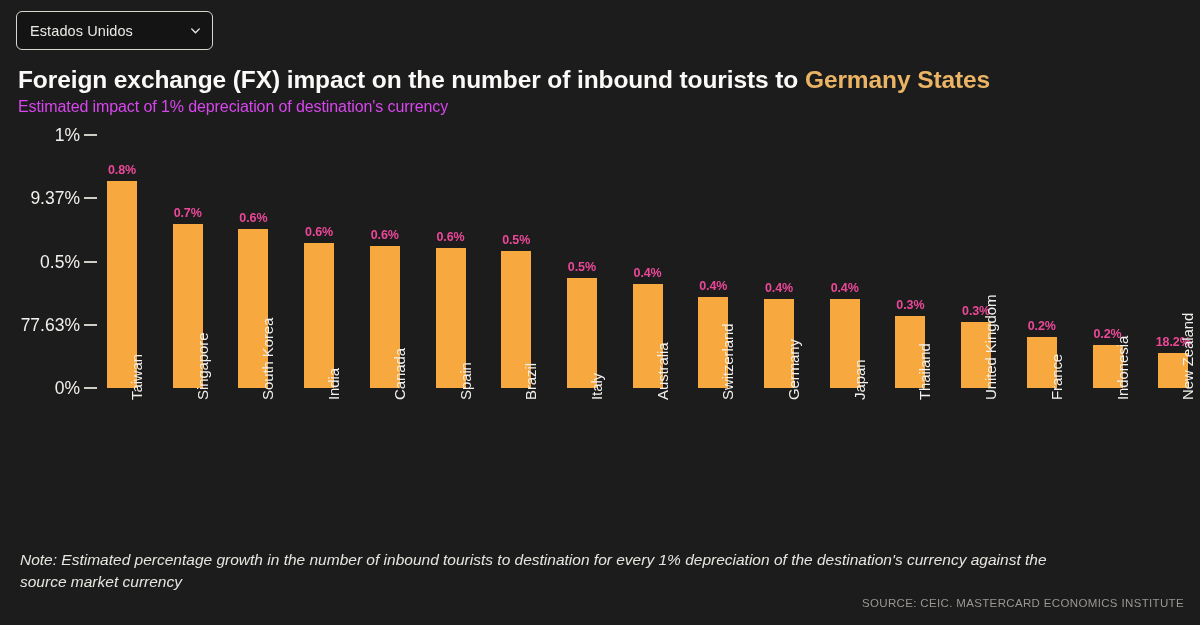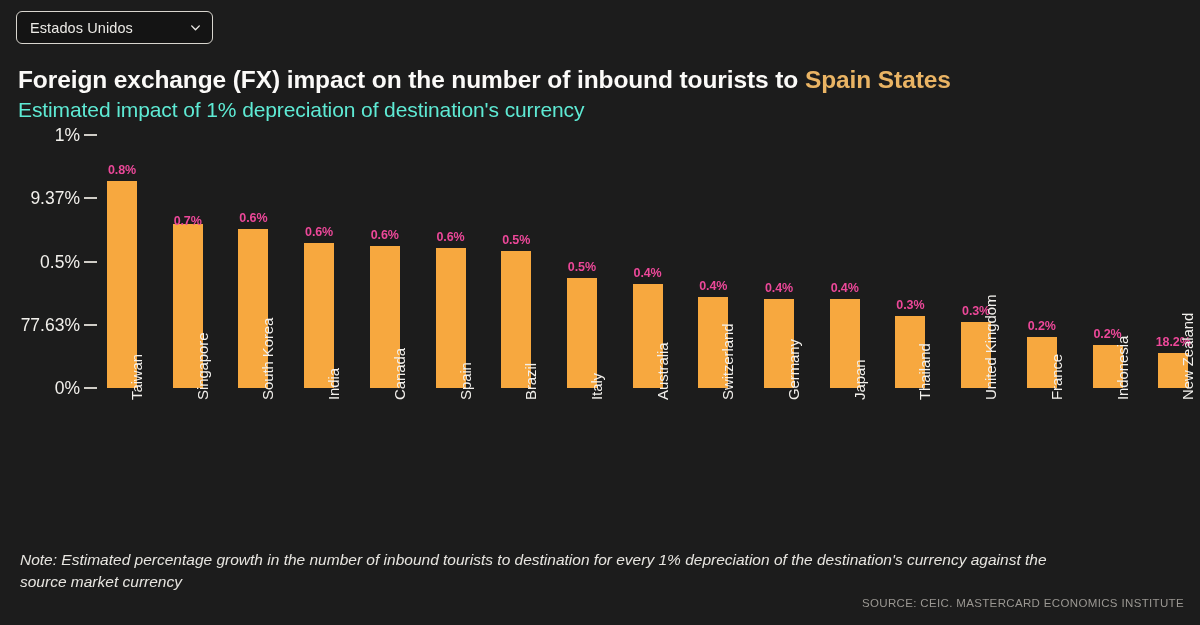--- a/index.html
+++ b/index.html
@@ -15,21 +15,21 @@
     color: #f2f0ec;
     position: relative;
   }
 
   
   .dropdown {
     position: absolute;
     left: 16px;
     top: 11px;
     width: 197px;
-    height: 33px;
+    height: 39px;
     box-sizing: border-box;
     border: 1.5px solid #d9d6cf;
     border-radius: 6px;
     background: #141414;
     display: flex;
     align-items: center;
     padding: 0 10px 0 13px;
     cursor: pointer;
   }
   .dropdown-label {
@@ -55,22 +55,22 @@
     font-weight: bold;
     letter-spacing: -0.1px;
     white-space: nowrap;
     color: #fbfaf8;
   }
   .title .hl { color: #eab464; font-weight: bold; }
   .subtitle {
     position: absolute;
     left: 18px;
     top: 98px;
-    font-size: 21px;
-    color: #5eead4;
+    font-size: 16px;
+    color: #d946ef;
     white-space: nowrap;
     letter-spacing: -0.1px;
   }
 
   
   .plot {
     position: absolute;
     left: 0;
     top: 0;
     width: 1200px;
@@ -148,21 +148,21 @@
 </head>
 <body>
 
 <div class="dropdown">
   <span class="dropdown-label">Estados Unidos</span>
   <svg class="chev" viewBox="0 0 24 24">
     <path d="M5 9 L12 16 L19 9" fill="none" stroke="#eceae6" stroke-width="2.6" stroke-linecap="round" stroke-linejoin="round"></path>
   </svg>
 </div>
 
-<div class="title"><span>Foreign exchange (FX) impact on the number of inbound tourists to </span><span class="hl">Spain States</span></div>
+<div class="title"><span>Foreign exchange (FX) impact on the number of inbound tourists to </span><span class="hl">Germany States</span></div>
 <div class="subtitle">Estimated impact of 1% depreciation of destination's currency</div>
 
 <div class="plot" id="plot">
     <div class="ytick-wrap" style="top: 135px;">
       <div class="ytick-label">1%</div>
       <div class="ytick-dash"></div>
     </div>
     <div class="ytick-wrap" style="top: 198.25px;">
       <div class="ytick-label">9.37%</div>
       <div class="ytick-dash"></div>
@@ -176,21 +176,21 @@
       <div class="ytick-dash"></div>
     </div>
     <div class="ytick-wrap" style="top: 388px;">
       <div class="ytick-label">0%</div>
       <div class="ytick-dash"></div>
     </div>
     <div class="bar" style="left: 107px; top: 180.54px; width: 30px; height: 207.46px; background: rgb(247, 168, 63); pointer-events: auto;"></div>
     <div class="bar-value" style="left: 122px; top: 162.54px;">0.8%</div>
     <div class="cat-label" style="left: 128px; top: 400px;">Taiwan</div>
     <div class="bar" style="left: 172.7px; top: 223.55px; width: 30px; height: 164.45px; background: rgb(247, 168, 63); pointer-events: auto;"></div>
-    <div class="bar-value" style="left: 187.7px; top: 214px; text-align: center;">0.7%</div>
+    <div class="bar-value" style="left: 187.7px; top: 206px; text-align: center;">0.7%</div>
     <div class="cat-label" style="left: 193.7px; top: 400px;">Singapore</div>
     <div class="bar" style="left: 238.4px; top: 228.61px; width: 30px; height: 159.39px; background: rgb(247, 168, 63); pointer-events: auto;"></div>
     <div class="bar-value" style="left: 253.4px; top: 210.61px;">0.6%</div>
     <div class="cat-label" style="left: 259.4px; top: 400px;">South Korea</div>
     <div class="bar" style="left: 304.1px; top: 242.525px; width: 30px; height: 145.475px; background: rgb(247, 168, 63); pointer-events: auto;"></div>
     <div class="bar-value" style="left: 319.1px; top: 224.525px;">0.6%</div>
     <div class="cat-label" style="left: 325.1px; top: 400px;">India</div>
     <div class="bar" style="left: 369.8px; top: 246.32px; width: 30px; height: 141.68px; background: rgb(247, 168, 63); pointer-events: auto;"></div>
     <div class="bar-value" style="left: 384.8px; top: 228.32px;">0.6%</div>
     <div class="cat-label" style="left: 390.8px; top: 400px;">Canada</div>

